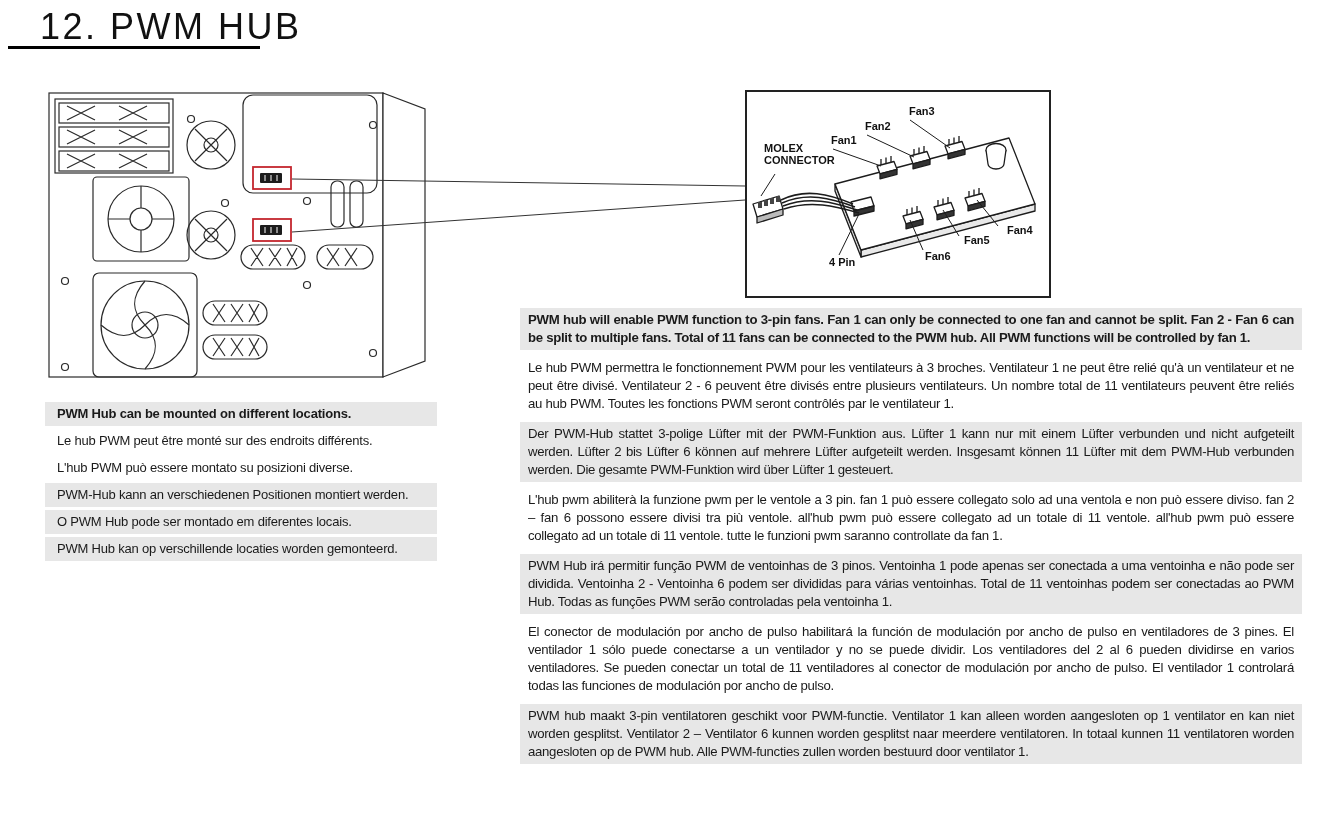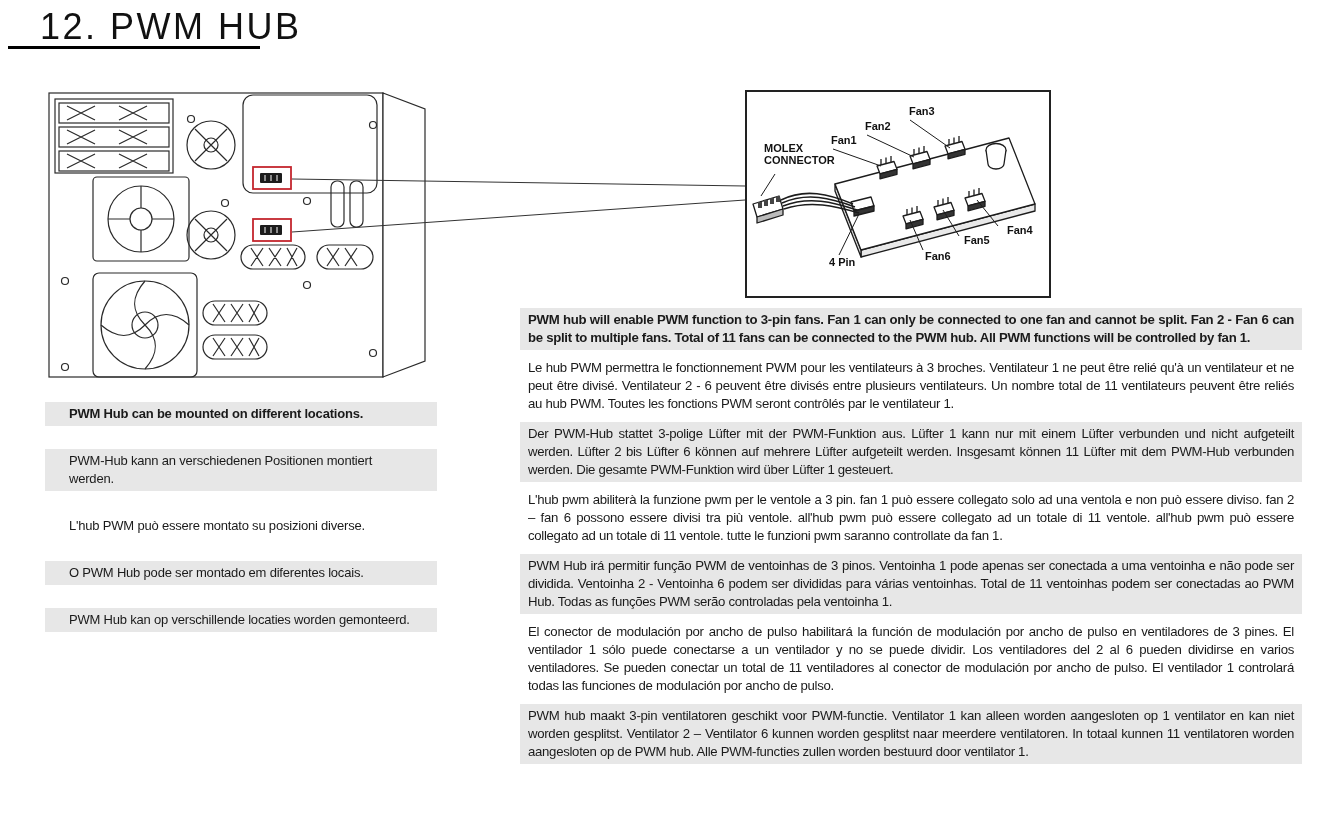--- a/index.html
+++ b/index.html
@@ -23,21 +23,21 @@
   .hub-figure svg { position:absolute; left:0; top:0; }
   .hub-figure .lbl {
     position:absolute; font-size:11px; font-weight:bold; color:#111; line-height:12px;
     white-space:nowrap;
     margin-left:14px;
   }
   .hub-figure .lbl.molex { white-space:normal; width:78px; }
   .callouts { position:absolute; left:0; top:0; pointer-events:none; }
   .mount-notes { position:absolute; left:45px; top:402px; width:392px; }
   .mount-notes .note {
-    font-size:13px; line-height:18px; padding:3px 24px; margin-bottom:23px;
+    font-size:13px; line-height:18px; padding:3px 12px; margin-bottom:3px;
     letter-spacing:-0.2px;
   }
   .pwm-info { position:absolute; left:520px; top:308px; width:782px; }
   .pwm-info .para {
     font-size:13.2px; line-height:18px; padding:3px 8px; margin-bottom:6px;
     letter-spacing:-0.3px; text-align:justify;
   }
   .shaded { background:var(--shade-grey,#e7e7e7); }
   .bold { font-weight:bold; }
 </style>
@@ -191,22 +191,23 @@
   <div class="lbl" style="left:68px;  top:164px;">4 Pin</div>
 </div>
 
 <svg class="callouts" width="1334" height="831">
   <line x1="292" y1="179" x2="745" y2="186" stroke="#333" stroke-width="1"></line>
   <line x1="292" y1="232" x2="745" y2="200" stroke="#333" stroke-width="1"></line>
 </svg>
 
 <section class="mount-notes">
   <p class="note shaded bold">PWM Hub can be mounted on different locations.</p>
+  <p class="note">Le hub PWM peut être monté sur des endroits différents.</p>
+  <p class="note">L'hub PWM può essere montato su posizioni diverse.</p>
   <p class="note shaded">PWM-Hub kann an verschiedenen Positionen montiert werden.</p>
-  <p class="note">L'hub PWM può essere montato su posizioni diverse.</p>
   <p class="note shaded">O PWM Hub pode ser montado em diferentes locais.</p>
   <p class="note shaded">PWM Hub kan op verschillende locaties worden gemonteerd.</p>
 </section>
 
 <section class="pwm-info">
   <p class="para shaded bold">PWM hub will enable PWM function to 3-pin fans. Fan 1 can only be connected to one fan and cannot be split. Fan 2 - Fan 6 can be split to multiple fans. Total of 11 fans can be connected to the PWM hub. All PWM functions will be controlled by fan 1.</p>
   <p class="para">Le hub PWM permettra le fonctionnement PWM pour les ventilateurs à 3 broches. Ventilateur 1 ne peut être relié qu'à un ventilateur et ne peut être divisé. Ventilateur 2 - 6 peuvent être divisés entre plusieurs ventilateurs.  Un nombre total de 11 ventilateurs peuvent être reliés au hub PWM. Toutes les fonctions PWM seront contrôlés par le ventilateur 1.</p>
   <p class="para shaded">Der PWM-Hub stattet 3-polige Lüfter mit der PWM-Funktion aus. Lüfter 1 kann nur mit einem Lüfter verbunden und nicht aufgeteilt werden. Lüfter 2 bis Lüfter 6 können auf mehrere Lüfter aufgeteilt werden. Insgesamt können 11 Lüfter mit dem PWM-Hub verbunden werden. Die gesamte PWM-Funktion wird über Lüfter 1 gesteuert.</p>
   <p class="para">L'hub pwm abiliterà la funzione pwm per le ventole a 3 pin. fan 1 può essere collegato solo ad una ventola e non può essere diviso. fan 2 – fan 6 possono essere divisi tra più ventole. all'hub pwm può essere collegato ad un totale di 11 ventole. all'hub pwm può essere collegato ad un totale di 11 ventole. tutte le funzioni pwm saranno controllate da fan 1.</p>
   <p class="para shaded">PWM Hub irá permitir função PWM de ventoinhas de 3 pinos. Ventoinha 1 pode apenas ser conectada a uma ventoinha e não pode ser dividida. Ventoinha 2 - Ventoinha  6 podem ser divididas para várias ventoinhas. Total de 11 ventoinhas podem ser conectadas ao PWM Hub. Todas as funções PWM serão controladas pela ventoinha 1.</p>

